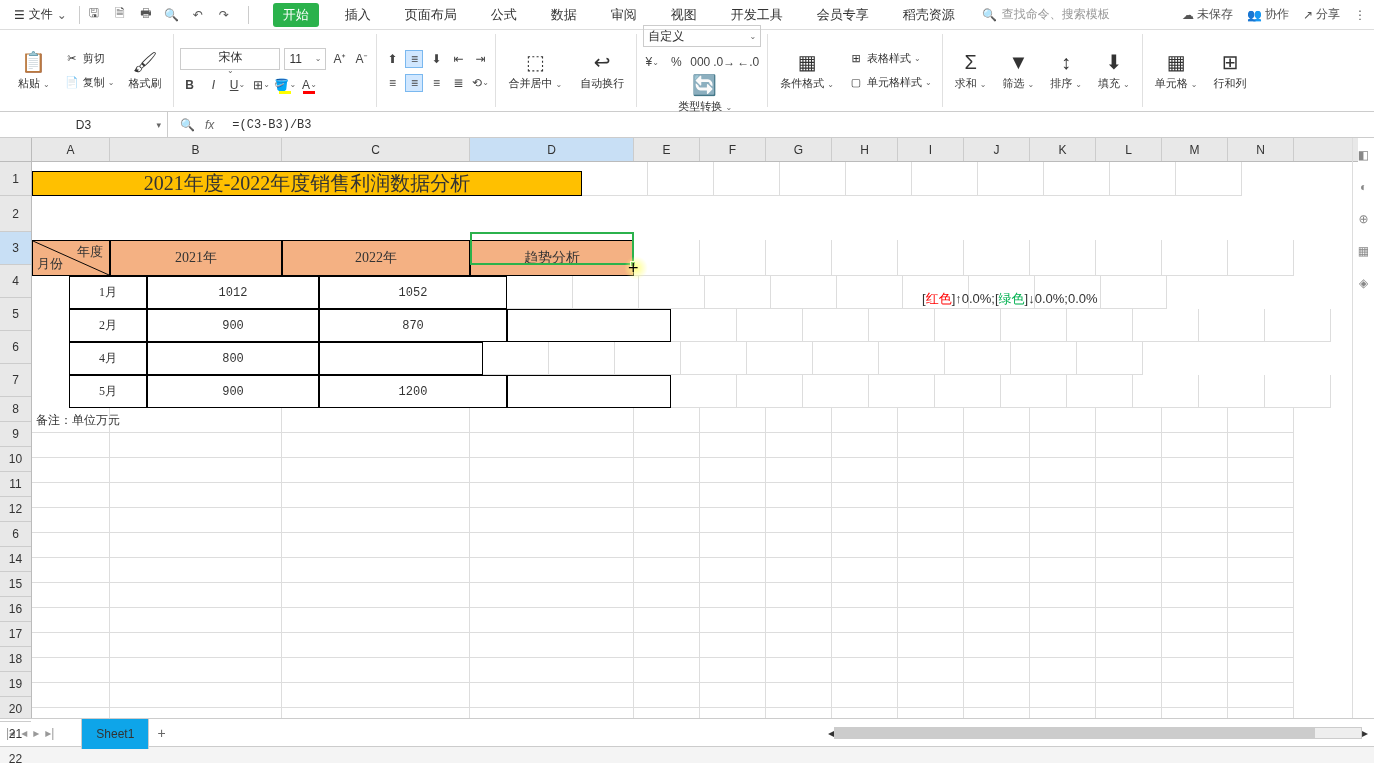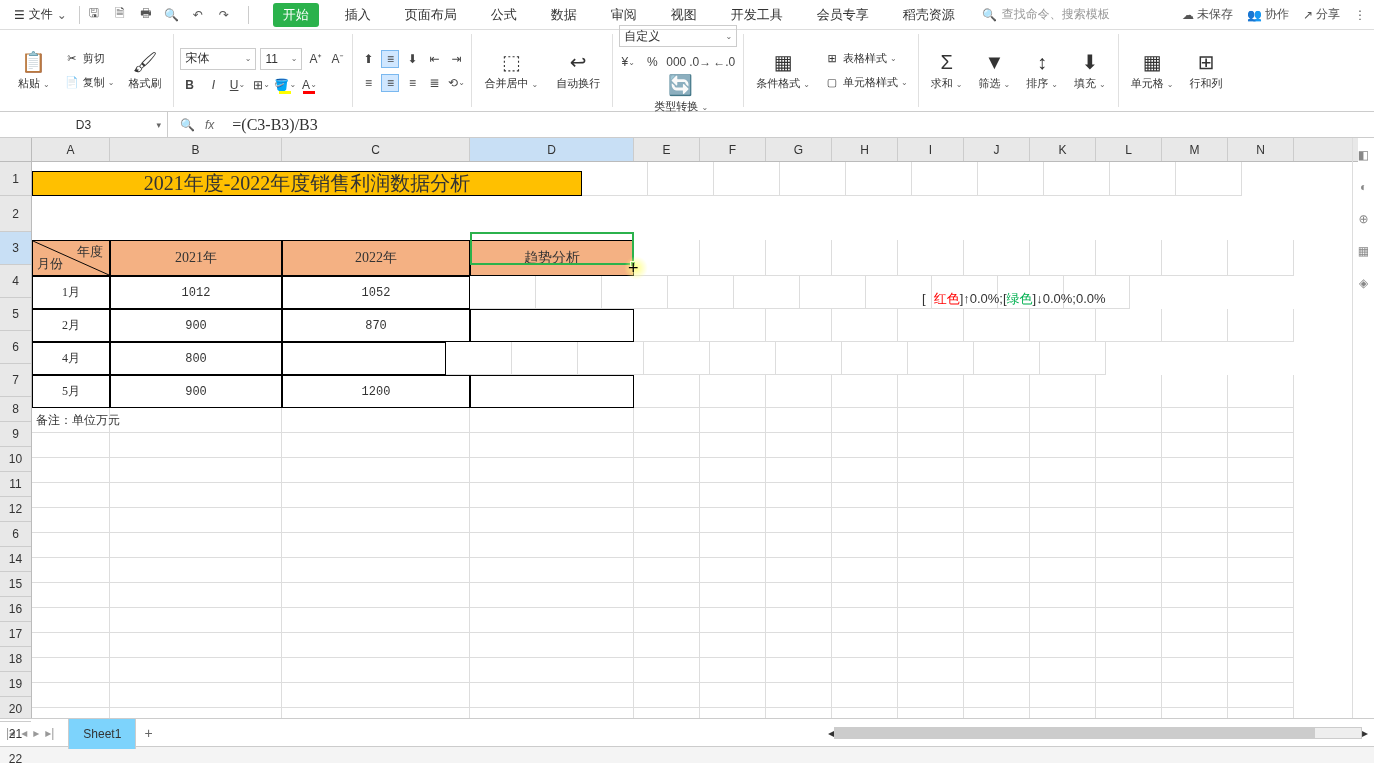--- a/index.html
+++ b/index.html
@@ -21,50 +21,50 @@
 .rgroup{display:flex;flex-direction:column;align-items:center;justify-content:center;padding:0 6px;border-right:1px solid #e0e0e0;position:relative;}
 .rgroup:last-child{border-right:none;}
 .rbig{display:flex;flex-direction:column;align-items:center;gap:2px;cursor:pointer;padding:2px 6px;}
 .rbig-icon{width:24px;height:24px;display:flex;align-items:center;justify-content:center;font-size:20px;}
 .rbig-label{font-size:11px;white-space:nowrap;}
 .rrow{display:flex;align-items:center;gap:4px;}
 .rcol{display:flex;flex-direction:column;gap:4px;justify-content:center;}
 .rbtn{display:flex;align-items:center;gap:3px;cursor:pointer;padding:2px 4px;font-size:11px;}
 .rbtn-icon{width:16px;height:16px;display:flex;align-items:center;justify-content:center;}
 .font-select{border:1px solid #ccc;height:22px;padding:0 4px;font-size:12px;display:flex;align-items:center;justify-content:space-between;cursor:pointer;}
-.font-name{width:76px;}
+.font-name{width:100px;flex-direction:column;}
 .font-size{width:42px;}
 .tool-icon{width:18px;height:18px;display:flex;align-items:center;justify-content:center;cursor:pointer;border:1px solid transparent;color:#444;}
 .tool-icon.sel{background:#d0e7ff;border:1px solid #7ab8ef;}
 .dd-caret{font-size:8px;color:#666;}
 
 .formula-bar{height:26px;border-bottom:1px solid #ccc;display:flex;align-items:center;}
 .name-box{width:168px;height:100%;border-right:1px solid #ccc;display:flex;align-items:center;justify-content:center;padding:0 6px;position:relative;}
 .name-box-txt{flex:1;text-align:center;}
 .name-box-caret{position:absolute;right:6px;font-size:9px;color:#666;cursor:pointer;}
 .fb-icons{display:flex;align-items:center;gap:10px;padding:0 12px;color:#666;}
 .fb-icons span{cursor:pointer;}
-.formula-input{flex:1;padding:0 6px;font-family:Liberation Serif, serif;font-size:16px;}
+.formula-input{flex:1;padding:0 6px;font-family:Liberation Mono, monospace;font-size:12px;}
 
 .sheet-area{position:relative;height:580px;display:flex;}
 .corner{width:32px;height:24px;background:#e8e8e8;border-right:1px solid #bbb;border-bottom:1px solid #bbb;position:absolute;top:0;left:0;}
 .col-headers{position:absolute;top:0;left:32px;right:16px;height:24px;display:flex;background:#e8e8e8;border-bottom:1px solid #bbb;}
 .ch{border-right:1px solid #ccc;display:flex;align-items:center;justify-content:center;font-size:12px;color:#333;cursor:pointer;}
 .ch.sel{background:#c8dff5;}
 .row-headers{position:absolute;top:24px;left:0;width:32px;bottom:0;background:#e8e8e8;border-right:1px solid #bbb;}
 .rh{height:25px;border-bottom:1px solid #ccc;display:flex;align-items:center;justify-content:center;font-size:12px;cursor:pointer;}
 .rh.r1{height:34px;}
 .rh.r2{height:36px;}
 .rh.r3,.rh.r4,.rh.r5,.rh.r6,.rh.r7{height:33px;}
 .rh.sel{background:#c8dff5;}
 .grid{position:absolute;top:24px;left:32px;right:16px;bottom:0;overflow:hidden;}
 .grow{display:flex;height:25px;}
 .grow.r1{height:34px;}
 .grow.r2{height:36px;margin-top:44px;}
-.grow.r3,.grow.r4,.grow.r5,.grow.r6,.grow.r7{height:33px;}
+.grow.r3,.grow.r4,.grow.r5,.grow.r6,.grow.r7{height:33px;margin-left:37px;}
 .gc{border-right:1px solid #ddd;border-bottom:1px solid #ddd;display:flex;align-items:center;padding:0 4px;font-size:12px;overflow:visible;white-space:nowrap;position:relative;}
 
 
 .cA{width:78px;}.cB{width:172px;}.cC{width:188px;}.cD{width:164px;}
 .cE,.cF,.cG,.cH{width:66px;}
 .cI,.cJ,.cK,.cL,.cM,.cN{width:66px;}
 
 .title-cell{background:#ffc000;font-size:20px;font-family:"SimSun",serif;justify-content:center;border:1px solid #000!important;}
 .hdr-cell{background:#f4b183;font-size:14px;font-family:"SimSun",serif;justify-content:center;border:1px solid #000!important;font-weight:normal;}
 .diag-cell{background:#f4b183;border:1px solid #000!important;position:relative;}
@@ -75,30 +75,30 @@
 .month-cell{justify-content:center;border:1px solid #000!important;font-family:"SimSun",serif;}
 .trend-cell{color:#ff0000;font-family:Consolas,monospace;justify-content:center;}
 .note-cell{font-family:"SimSun",serif;}
 
 .active-cell{position:absolute;border:2px solid #2bb24c;background:transparent;pointer-events:none;}
 .drag-handle{position:absolute;width:6px;height:6px;background:#2bb24c;border:1px solid #fff;}
 .cursor-hint{position:absolute;font-size:18px;color:#000;pointer-events:none;}
 .yellow-glow{position:absolute;width:24px;height:24px;background:radial-gradient(circle,#ffff88 0%,transparent 70%);border-radius:50%;pointer-events:none;}
 
 .floating-text{position:absolute;font-size:13px;}
-.fmt-red{color:#ff0000;margin-left:8px;}
+.fmt-red{color:#ff0000;}
 .fmt-green{color:#00b050;}
 
 .side-panel{position:absolute;right:0;top:0;width:22px;height:100%;border-left:1px solid #ddd;display:flex;flex-direction:column;align-items:center;gap:18px;padding-top:10px;}
 .side-panel div{cursor:pointer;color:#888;}
 
 .sheet-tabs{height:28px;border-top:1px solid #ccc;display:flex;align-items:center;padding:0 6px;}
 .nav-btns{display:flex;gap:6px;color:#999;}
 .nav-btns span{cursor:pointer;}
-.sheet-tab{margin-left:14px;padding:8px 14px;border:1px solid #ccc;border-bottom:none;background:#7dd3fc;cursor:pointer;font-size:12px;position:relative;top:1px;}
+.sheet-tab{margin-left:27px;padding:8px 14px;border:1px solid #ccc;border-bottom:none;background:#0ea5e9;cursor:pointer;font-size:12px;position:relative;top:1px;}
 .add-sheet{margin-left:8px;cursor:pointer;color:#666;font-size:14px;}
 .hscroll{margin-left:auto;width:540px;height:14px;display:flex;align-items:center;}
 .hscroll-track{flex:1;height:12px;background:#eee;border:1px solid #ccc;position:relative;}
 .hscroll-thumb{position:absolute;left:0;width:480px;height:100%;background:#ccc;}
 
 .statusbar{height:18px;border-top:1px solid #ccc;background:#f4f4f4;}
 </style>
 </head>
 <body>
 

